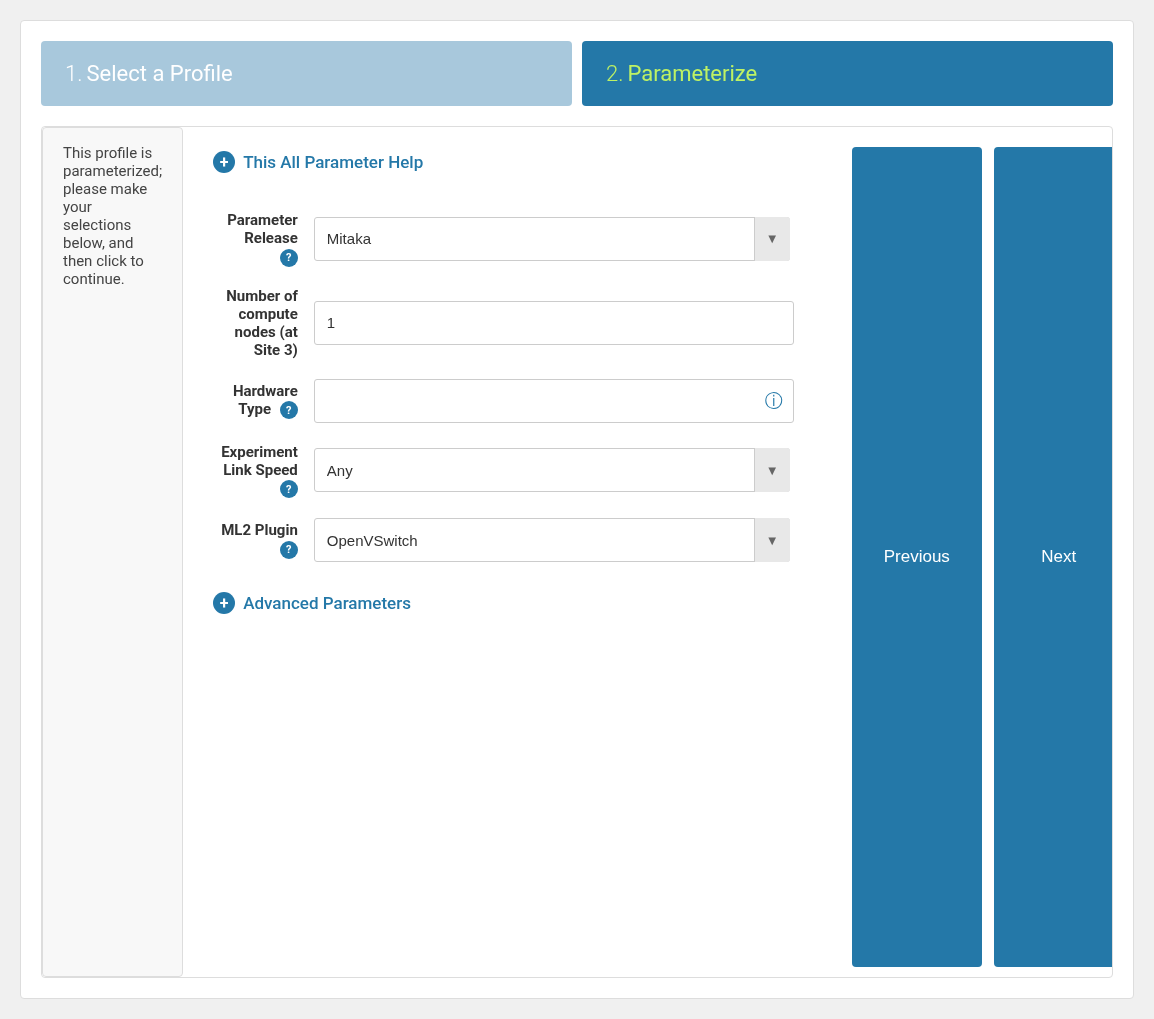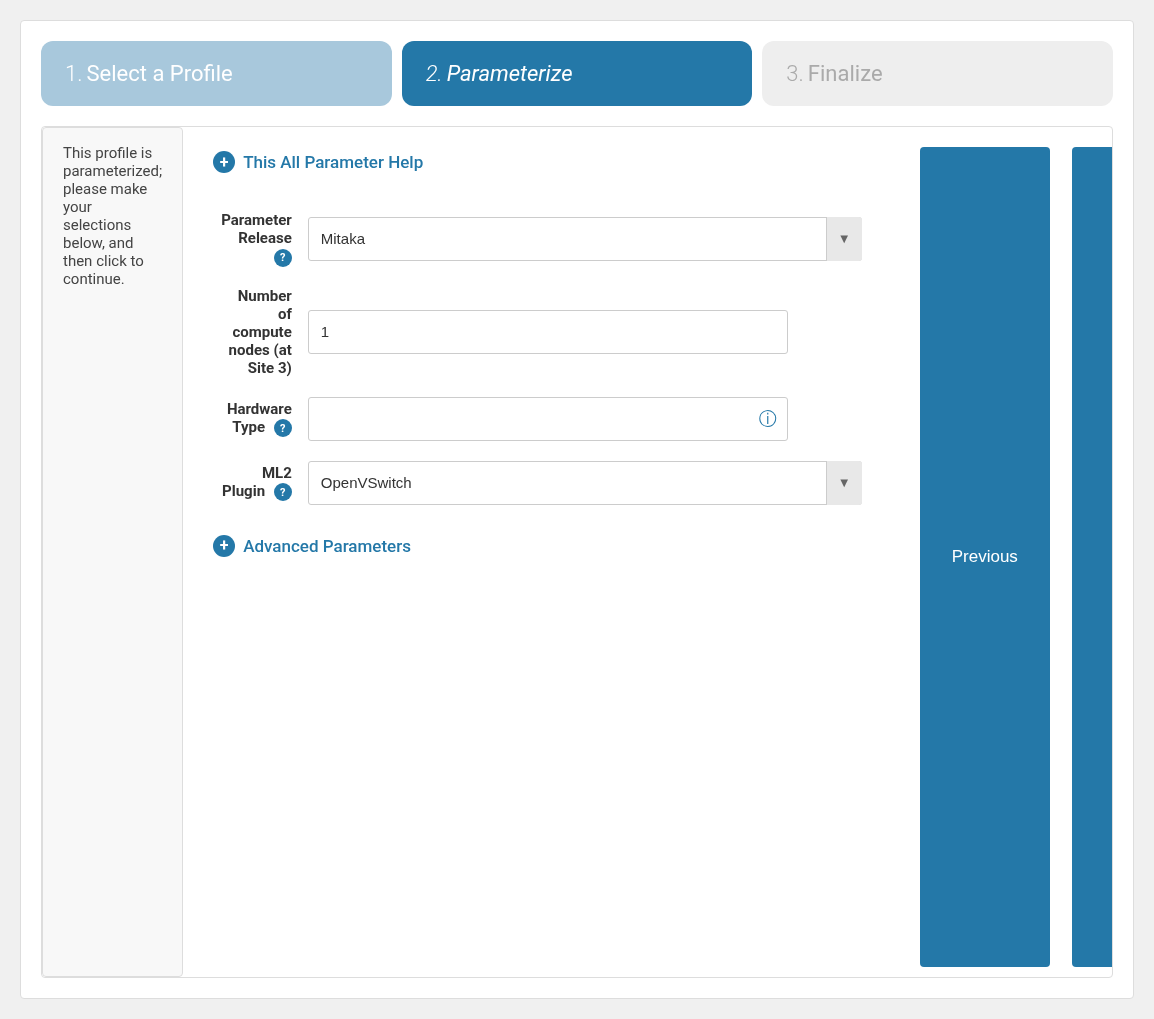--- a/index.html
+++ b/index.html
@@ -24,32 +24,31 @@
     }
     
     .steps-bar {
       display: flex;
       gap: 10px;
       margin-bottom: 20px;
     }
     .step {
       flex: 1;
       padding: 20px 24px;
-      border-radius: 12px;
+      border-radius: 4px;
       font-size: 22px;
       font-weight: 400;
     }
     .step-number {
       font-weight: 300;
       margin-right: 4px;
     }
     .step-active {
       background: #2478a8;
-      color: #ffffff;
-      font-style: italic;
+      color: #bef264;
     }
     .step-inactive {
       background: #a8c8dc;
       color: #fff;
     }
     .step-disabled {
       background: #eeeeee;
       color: #aaa;
     }
     
@@ -148,21 +147,21 @@
       outline: none;
     }
     .form-select {
       appearance: none;
       -webkit-appearance: none;
       background-image: none;
       padding-right: 36px;
     }
     .select-wrapper {
       position: relative;
-      width: 554px;
+      width: 476px;
       display: inline-block;
     }
     .select-wrapper .form-select {
       width: 100%;
     }
     .select-arrow {
       position: absolute;
       right: 0;
       top: 0;
       bottom: 0;
@@ -207,21 +206,21 @@
       margin-top: 20px;
       cursor: pointer;
       color: #2478a8;
       font-size: 17px;
       font-weight: 500;
     }
     
     .footer-buttons {
       display: flex;
       justify-content: flex-end;
-      gap: 22px;
+      gap: 12px;
       padding: 20px 20px 10px;
     }
     .btn {
       padding: 14px 30px;
       font-size: 17px;
       font-weight: 500;
       border: none;
       border-radius: 4px;
       cursor: pointer;
       min-width: 130px;
@@ -235,23 +234,20 @@
 <body>
 
 <div class="page-wrapper">
 
   <div class="steps-bar">
     <div class="step step-inactive">
       <span class="step-number">1.</span><span>Select a Profile</span>
     </div>
     <div class="step step-active">
       <span class="step-number">2.</span><span>Parameterize</span>
-    </div>
-    <div class="step step-disabled">
-      <span class="step-number">3.</span><span>Finalize</span>
     </div>
   </div>
 
   <div class="content-box">
 
     <div class="info-banner">
       <span>This profile is parameterized; please make your selections below, and then click to continue.</span>
     </div>
 
     <div class="content-inner">
@@ -297,20 +293,36 @@
               <span class="help-icon">?</span>
             </td>
             <td class="input-cell">
               <div class="input-with-icon">
                 <input type="text" class="form-input" value="" style="">
                 <div class="input-info-icon">ⓘ</div>
               </div>
             </td>
           </tr>
 
+          <tr>
+            <td class="label-cell">
+              <span>Experiment Link Speed</span>
+              <span class="help-icon">?</span>
+            </td>
+            <td class="input-cell">
+              <div class="select-wrapper">
+                <select class="form-select">
+                  <option>Any</option>
+                  <option>1Gbps</option>
+                  <option>10Gbps</option>
+                </select>
+                <div class="select-arrow">▼</div>
+              </div>
+            </td>
+          </tr>
 
           <tr>
             <td class="label-cell">
               <span>ML2 Plugin</span>
               <span class="help-icon">?</span>
             </td>
             <td class="input-cell">
               <div class="select-wrapper">
                 <select class="form-select">
                   <option>OpenVSwitch</option>
@@ -327,17 +339,17 @@
 
       <div class="advanced-toggle">
         <div class="toggle-icon">+</div>
         <span>Advanced Parameters</span>
       </div>
 
     </div>
 
     <div class="footer-buttons">
       <button class="btn btn-primary">Previous</button>
-      <button class="btn btn-primary">Type</button>
+      <button class="btn btn-primary">Next</button>
     </div>
   </div>
 
 </div>
 
 </body></html>

